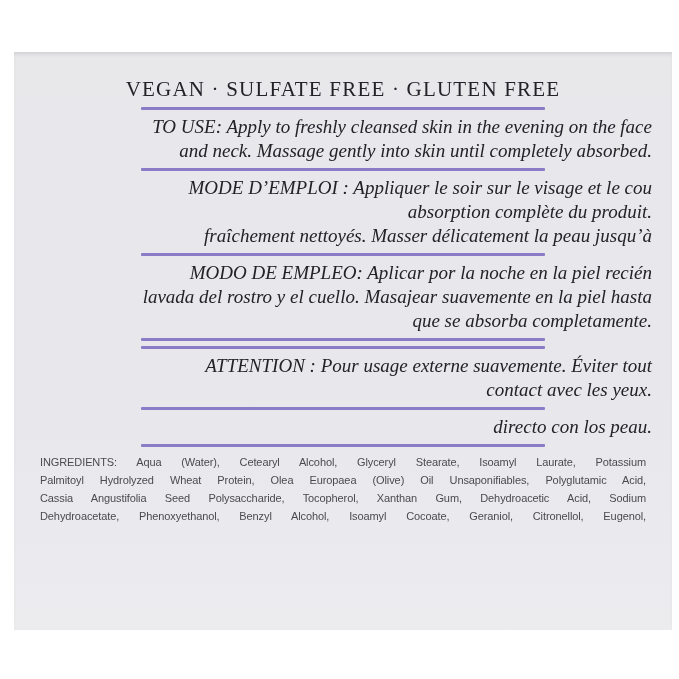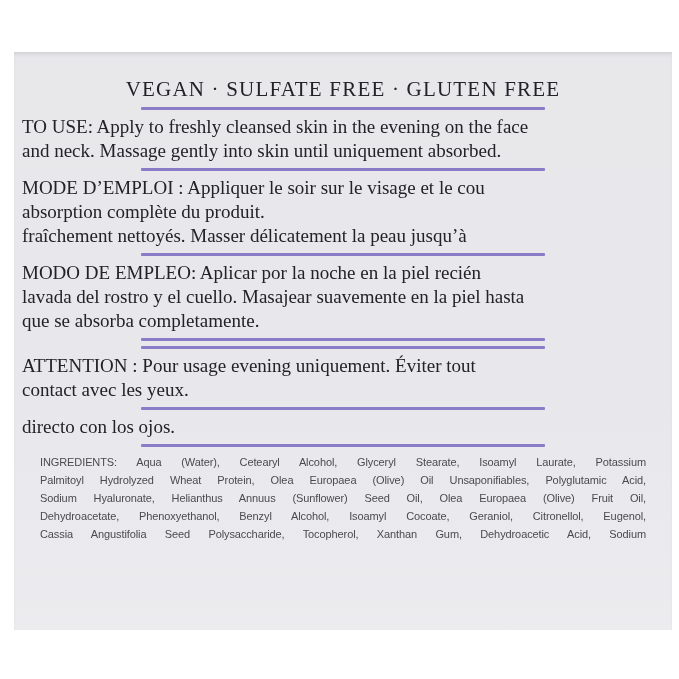--- a/index.html
+++ b/index.html
@@ -37,24 +37,25 @@
     white-space: nowrap;
   }
   .divider {
     width: 404px;
     height: 3px;
     margin: 5px auto 5px auto;
     background: var(--divider, #8a7cc6);
     border-radius: 1px;
   }
   .para {
-    text-align: left;
+    text-align: right;
     font-size: 19px;
     line-height: 24px;
-    padding: 0 8px;
+    padding: 0 20px;
+    font-style: italic;
   }
   .para .line {
     white-space: nowrap;
   }
   .ingredients {
     margin-top: 6px;
     padding: 0 26px;
     font-family: "Liberation Sans", sans-serif;
     font-size: 11px;
     line-height: 18px;
@@ -75,21 +76,21 @@
 
 <div class="stage">
   <div class="label">
 
     <div class="claims">VEGAN · SULFATE FREE · GLUTEN FREE</div>
 
     <div class="divider"></div>
 
     <div class="para">
       <div class="line">TO USE: Apply to freshly cleansed skin in the evening on the face</div>
-      <div class="line">and neck. Massage gently into skin until uniquement absorbed.</div>
+      <div class="line">and neck. Massage gently into skin until completely absorbed.</div>
     </div>
 
     <div class="divider"></div>
 
     <div class="para">
       <div class="line">MODE D’EMPLOI : Appliquer le soir sur le visage et le cou</div>
       <div class="line">absorption complète du produit.</div>
       <div class="line">fraîchement nettoyés. Masser délicatement la peau jusqu’à</div>
     </div>
 
@@ -100,34 +101,33 @@
       <div class="line">lavada del rostro y el cuello. Masajear suavemente en la piel hasta</div>
       <div class="line">que se absorba completamente.</div>
     </div>
 
     <div class="divider"></div>
 
 
     <div class="divider"></div>
 
     <div class="para">
-      <div class="line">ATTENTION : Pour usage evening uniquement. Éviter tout</div>
+      <div class="line">ATTENTION : Pour usage externe suavemente. Éviter tout</div>
       <div class="line">contact avec les yeux.</div>
     </div>
 
     <div class="divider"></div>
 
     <div class="para">
-      <div class="line">directo con los ojos.</div>
+      <div class="line">directo con los peau.</div>
     </div>
 
     <div class="divider"></div>
 
     <div class="ingredients">
       <div class="iline">INGREDIENTS: Aqua (Water), Cetearyl Alcohol, Glyceryl Stearate, Isoamyl Laurate, Potassium</div>
       <div class="iline">Palmitoyl Hydrolyzed Wheat Protein, Olea Europaea (Olive) Oil Unsaponifiables, Polyglutamic Acid,</div>
-      <div class="iline">Sodium Hyaluronate, Helianthus Annuus (Sunflower) Seed Oil, Olea Europaea (Olive) Fruit Oil,</div>
+      <div class="iline">Cassia Angustifolia Seed Polysaccharide, Tocopherol, Xanthan Gum, Dehydroacetic Acid, Sodium</div>
       <div class="iline">Dehydroacetate, Phenoxyethanol, Benzyl Alcohol, Isoamyl Cocoate, Geraniol, Citronellol, Eugenol,</div>
-      <div class="iline">Cassia Angustifolia Seed Polysaccharide, Tocopherol, Xanthan Gum, Dehydroacetic Acid, Sodium</div>
     </div>
 
   </div>
 </div>
 
 </body></html>

